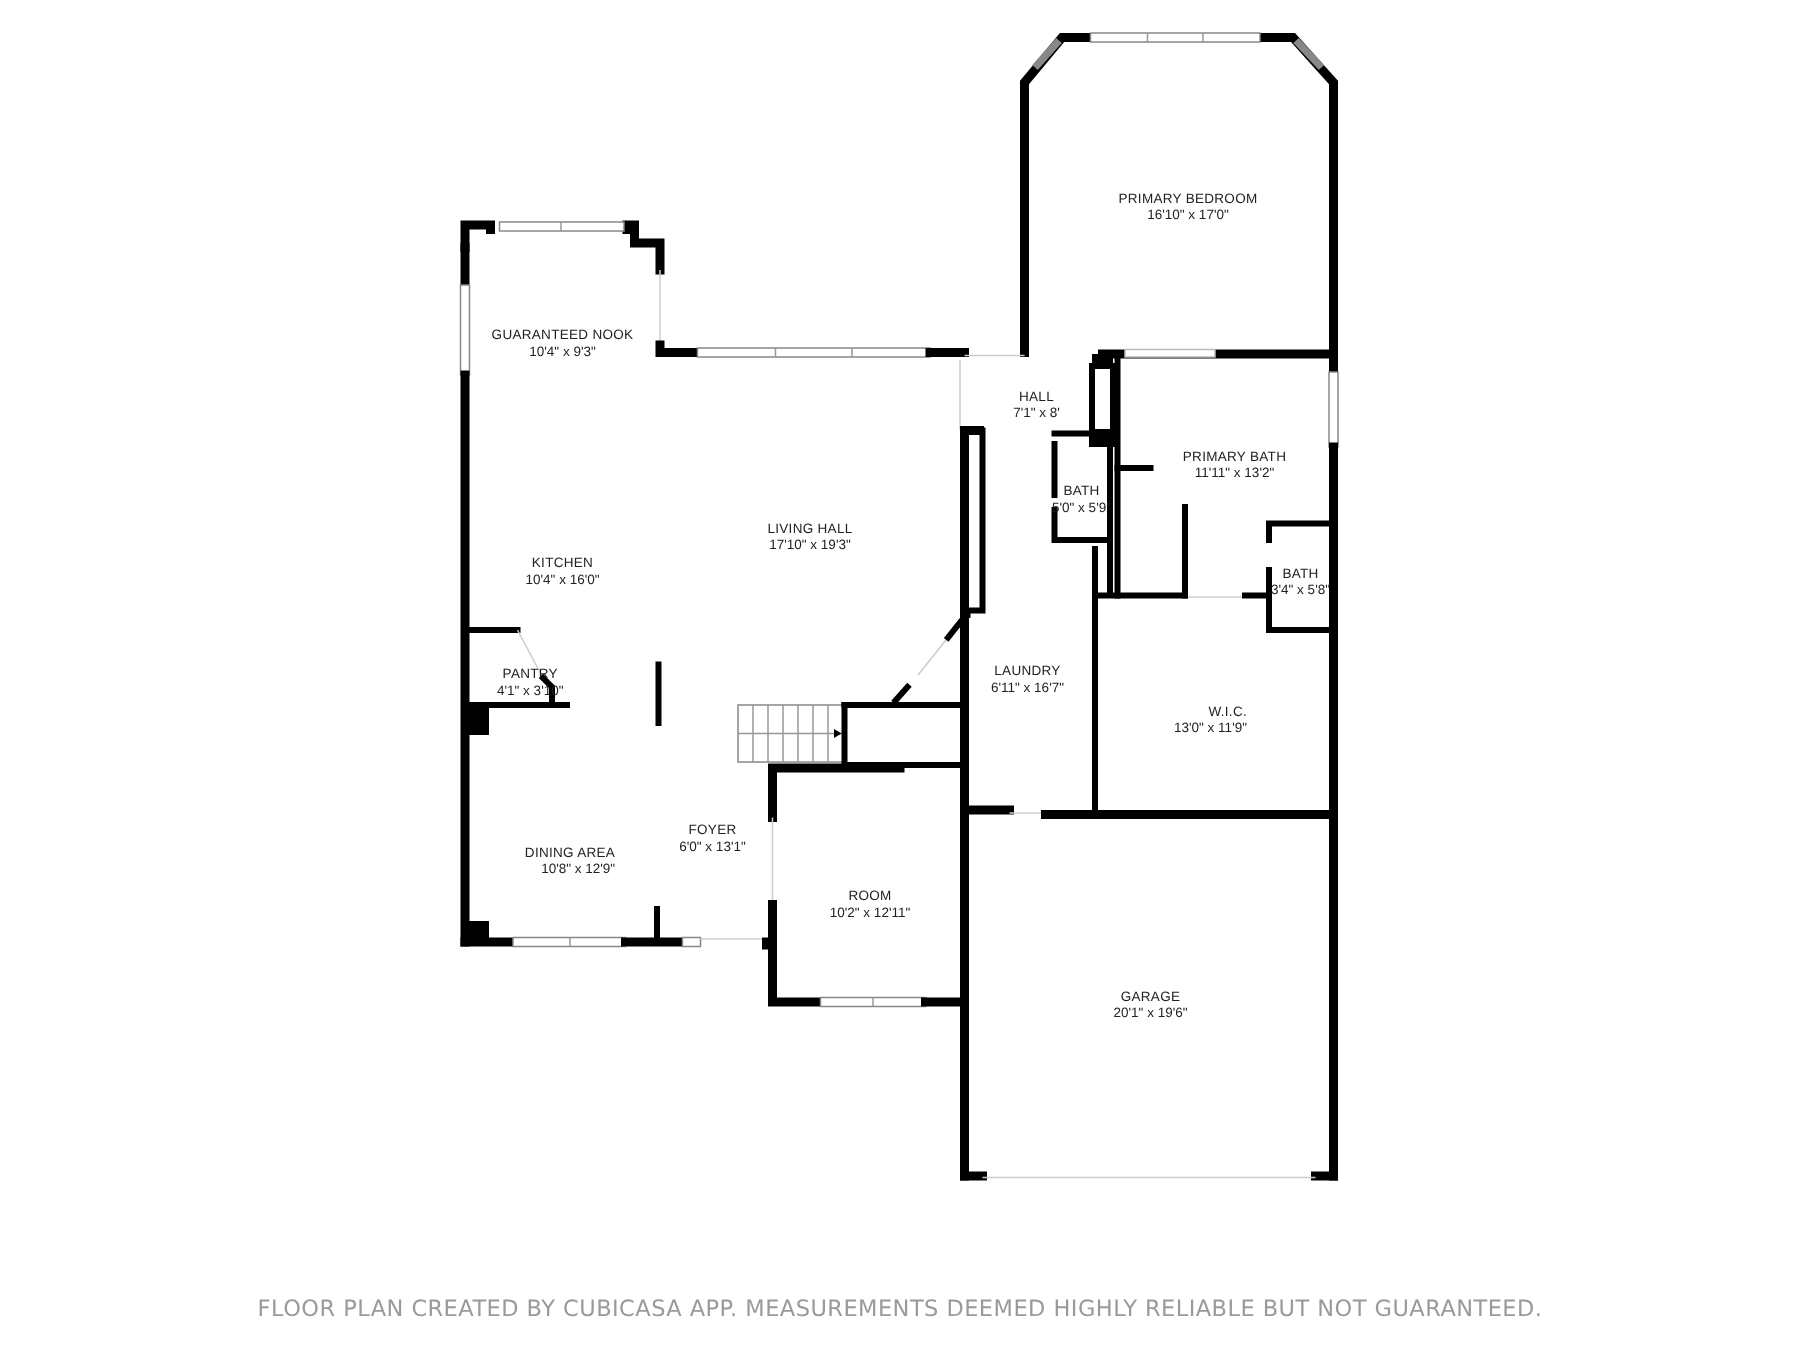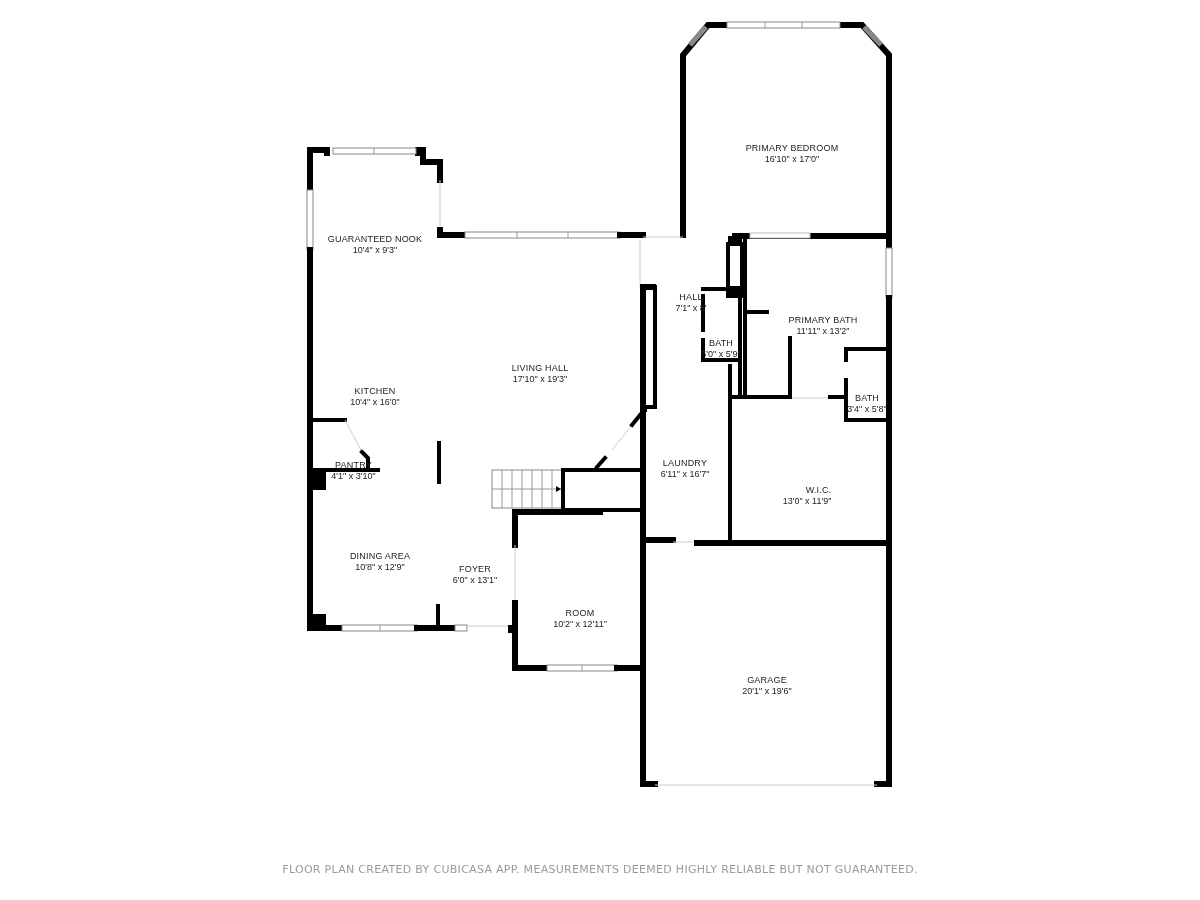--- a/index.html
+++ b/index.html
@@ -5,23 +5,23 @@
   html, body { margin:0; padding:0; background:#ffffff; }
   body { width:1200px; height:900px; position:relative; overflow:hidden; font-family:"Liberation Sans", sans-serif; }
   #plan { position:absolute; left:0; top:0; width:1200px; height:900px; }
   .wall { stroke:#000; stroke-width:6; fill:none; stroke-linecap:square; stroke-linejoin:miter; }
   .wall-thin { stroke:#000; stroke-width:4; fill:none; stroke-linecap:square; }
   .window { fill:#fff; stroke:#888; stroke-width:1; }
   .window-line { stroke:#999; stroke-width:1; }
   .opening { stroke:#ccc; stroke-width:1; fill:none; }
   .stair { fill:#fff; stroke:#888; stroke-width:1; }
   .room-label { position:absolute; font-size:9px; color:#222; text-align:center; line-height:11px; white-space:nowrap; transform:translateX(-50%); }
-  .room-label .name { display:block; letter-spacing:0.2px;margin-top:16px; }
+  .room-label .name { display:block; letter-spacing:0.2px; }
   .room-label .dim { display:block; }
-  .footer { position:absolute; left:0; width:1200px; top:863px; text-align:center; font-size:11px; color:#9a9a9a; letter-spacing:0.3px; font-family:"DejaVu Sans", sans-serif; }
+  .footer { position:absolute; left:0; width:1200px; top:863px; text-align:center; font-size:15px; color:#9a9a9a; letter-spacing:0.3px; font-family:"DejaVu Sans", sans-serif; }
 </style>
 </head>
 <body>
 
 <svg id="plan" viewBox="0 0 1200 900" xmlns="http://www.w3.org/2000/svg">
 
   <g>
     <polyline class="wall" points="683,235 683,55 708,25 727,25"></polyline>
     <polyline class="wall" points="840,25 862,25 889,55 889,235"></polyline>
     <rect class="window" x="727" y="22" width="113" height="6"></rect>
@@ -144,21 +144,21 @@
 </svg>
 
 <div class="room-label" style="left:792px;top:127px;">
   <span class="name">PRIMARY BEDROOM</span>
   <span class="dim">16'10" x 17'0"</span>
 </div>
 <div class="room-label" style="left:375px;top:218px;">
   <span class="name">GUARANTEED NOOK</span>
   <span class="dim">10'4" x 9'3"</span>
 </div>
-<div class="room-label" style="left:691px;top:276px;text-align:center;">
+<div class="room-label" style="left:691px;top:259px;text-align:center;">
   <span class="name">HALL</span>
   <span class="dim">7'1" x 8'</span>
 </div>
 <div class="room-label" style="left:823px;top:299px;">
   <span class="name">PRIMARY BATH</span>
   <span class="dim">11'11" x 13'2"</span>
 </div>
 <div class="room-label" style="left:721px;top:322px;">
   <span class="name">BATH</span>
   <span class="dim">5'0" x 5'9"</span>
@@ -180,21 +180,21 @@
   <span class="dim">4'1" x 3'10"</span>
 </div>
 <div class="room-label" style="left:685px;top:442px;">
   <span class="name">LAUNDRY</span>
   <span class="dim">6'11" x 16'7"</span>
 </div>
 <div class="room-label" style="left:807px;top:469px;text-align:right;">
   <span class="name">W.I.C.</span>
   <span class="dim">13'0" x 11'9"</span>
 </div>
-<div class="room-label" style="left:380px;top:535px;">
+<div class="room-label" style="left:380px;top:563px;text-align:right;">
   <span class="name">DINING AREA</span>
   <span class="dim">10'8" x 12'9"</span>
 </div>
 <div class="room-label" style="left:475px;top:548px;">
   <span class="name">FOYER</span>
   <span class="dim">6'0" x 13'1"</span>
 </div>
 <div class="room-label" style="left:580px;top:592px;">
   <span class="name">ROOM</span>
   <span class="dim">10'2" x 12'11"</span>

